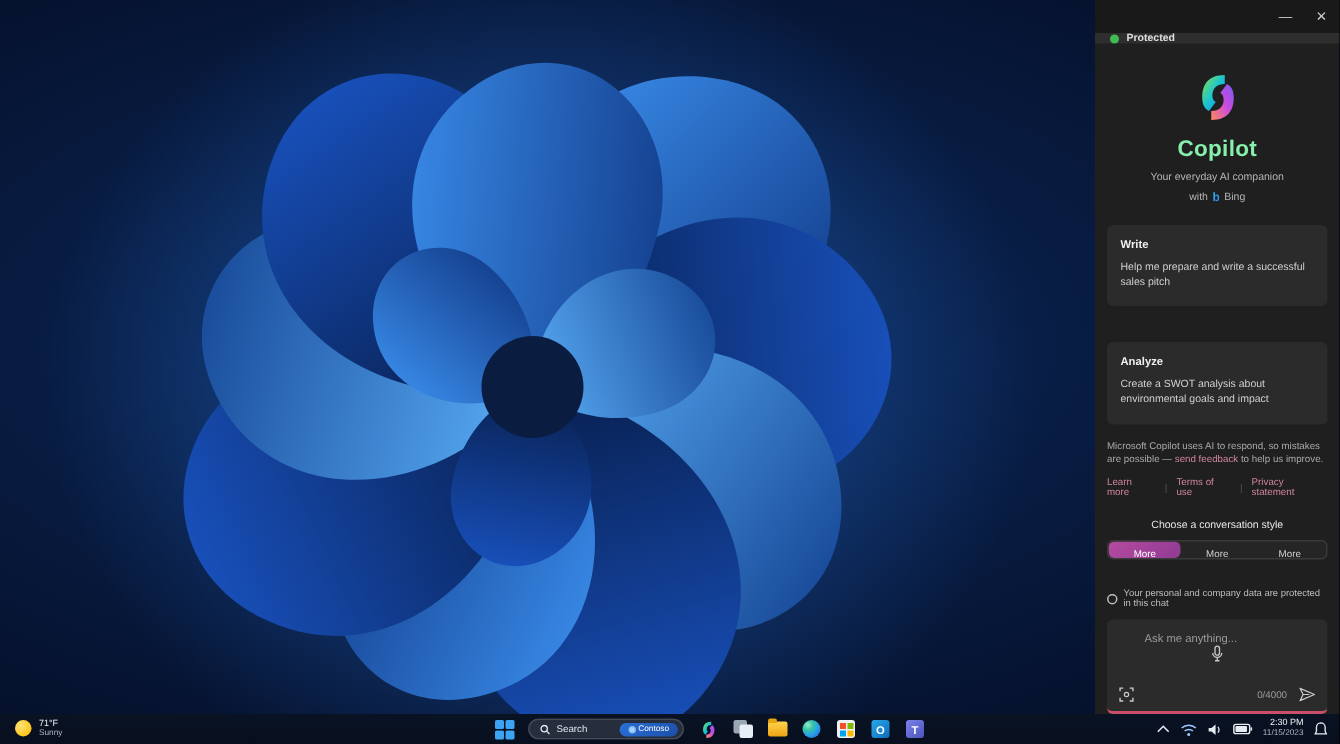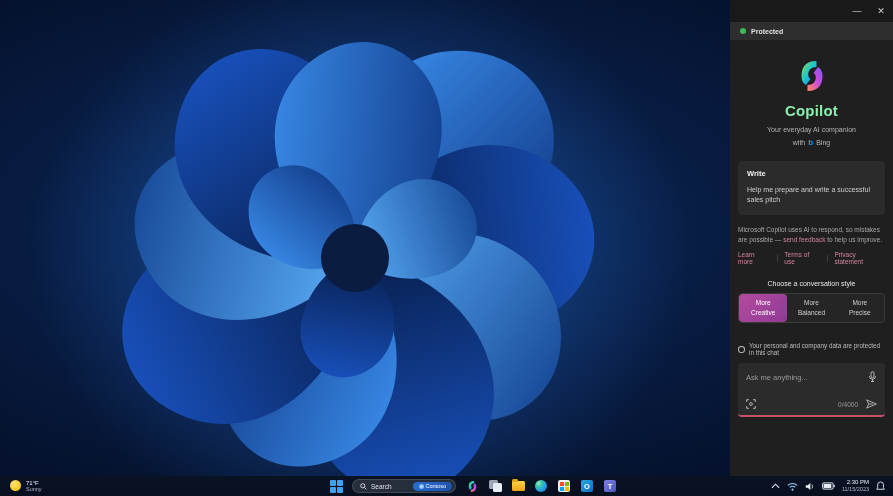--- a/index.html
+++ b/index.html
@@ -48,21 +48,21 @@
     line-height:1.5; cursor:pointer; }
   .style-btn.selected { background:linear-gradient(135deg,#b44ba0 0%,#8f3b93 100%);
     color:#fff; border-radius:4px; }
 
   .privacy-note { margin-top:19px; padding:0 8px; display:flex; align-items:center; gap:4px;
     font-size:6.3px; color:#bdbdbd; }
   .shield { width:7px; height:7px; border:1px solid #bdbdbd; border-radius:50% 50% 50% 50%/45% 45% 55% 55%; flex:none; }
 
   .input-box { margin:7px 8px 0 8px; background:#2b2b2b; border-radius:4px;
     border-bottom:2px solid #c94f6d; padding:8px 8px 6px 8px; }
-  .input-row { display:flex; align-items:center; }
+  .input-row { display:flex; align-items:center;flex-direction:column; }
   .ask-input { flex:1; background:transparent; border:none; outline:none; color:#e8e8e8;
     font-size:7.5px; font-family:inherit; }
   .ask-input::placeholder { color:#9a9a9a; }
   .input-actions { display:flex; align-items:center; margin-top:16px; }
   .counter { font-size:6.5px; color:#9a9a9a; margin-left:auto; margin-right:8px; }
   .icon-svg { display:block; }
 
   
   .taskbar { position:absolute; left:0; bottom:0; width:893px; height:20px;
     background:linear-gradient(180deg, rgba(10,20,38,.92), rgba(8,16,32,.96));
@@ -188,20 +188,24 @@
         <span class="bing-b">b</span>
         <span>Bing</span>
       </div>
     </div>
 
     <div class="cards">
       <div class="card">
         <div class="card-title">Write</div>
         <div class="card-body">Help me prepare and write a successful sales pitch</div>
       </div>
+      <div class="card">
+        <div class="card-title">Analyze</div>
+        <div class="card-body">Create a SWOT analysis about environmental goals and impact</div>
+      </div>
     </div>
 
     <div class="disclaimer"><span>Microsoft Copilot uses AI to respond, so mistakes are possible — </span><span class="pink-link">send feedback</span><span> to help us improve.</span></div>
 
     <div class="links-row">
       <span class="pink-link">Learn more</span>
       <span class="sep">|</span>
       <span class="pink-link">Terms of use</span>
       <span class="sep">|</span>
       <span class="pink-link">Privacy statement</span>

